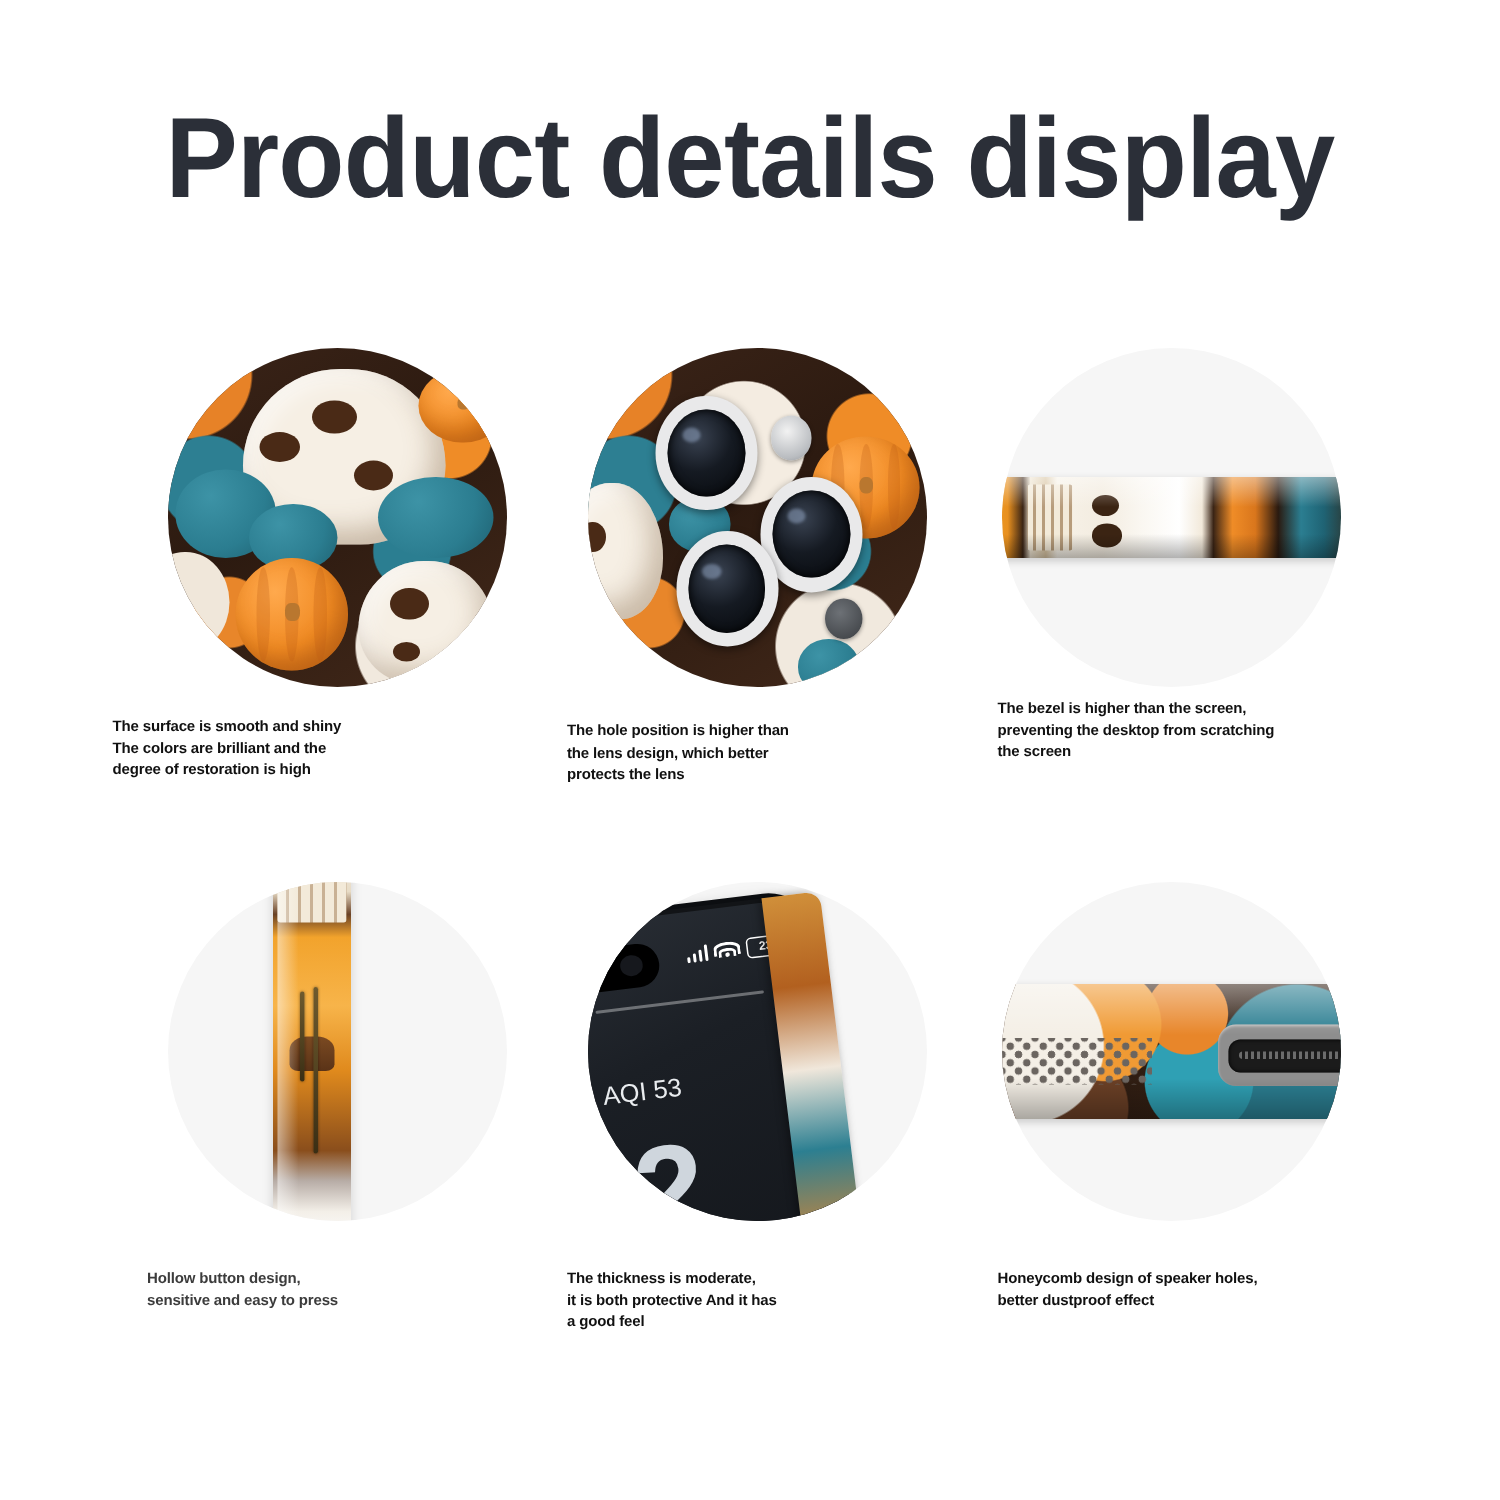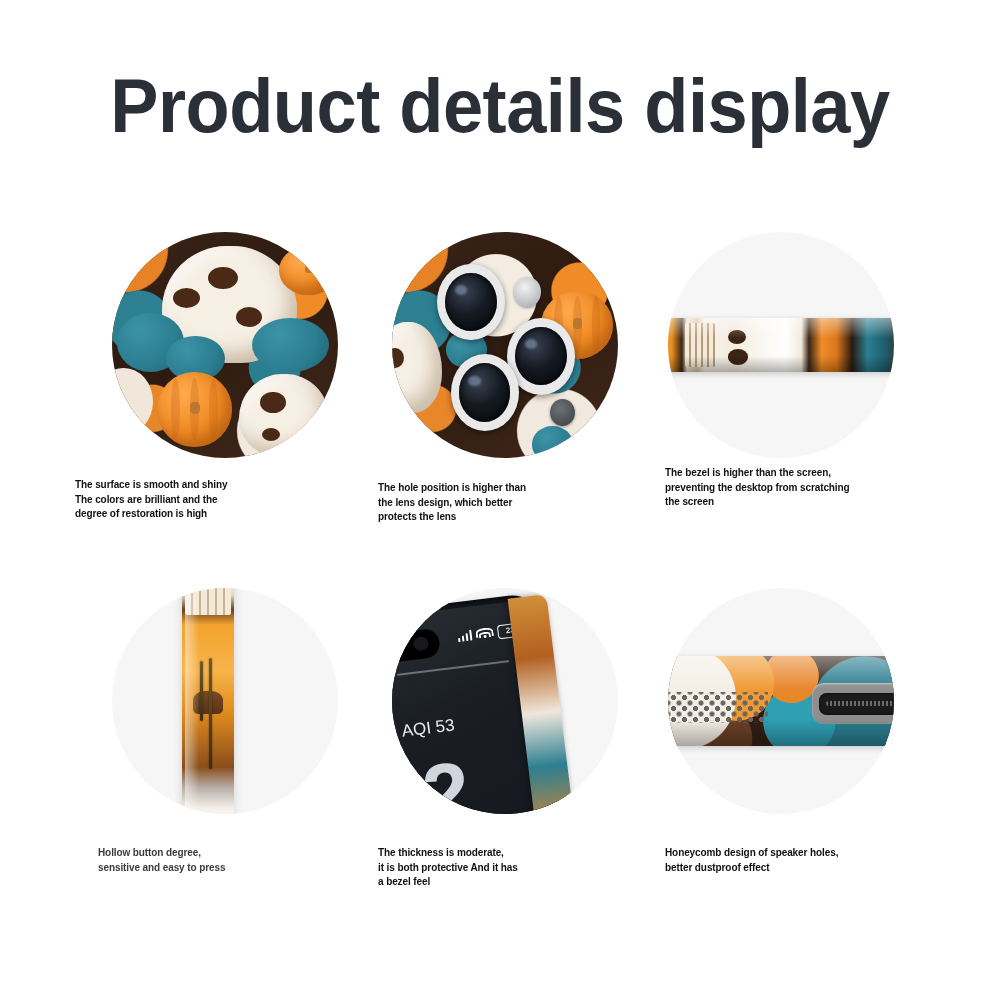--- a/index.html
+++ b/index.html
@@ -372,21 +372,21 @@
       <div class="rail" style="left:31%;top:-6%;width:23%;height:112%;">
         <div class="rail-art"></div>
         <div class="teeth"></div>
         <div class="nose"></div>
         <div class="slit" style="left:34%;top:34%;height:24%;"></div>
         <div class="slit" style="left:52%;top:33%;height:44%;"></div>
         <div class="gloss" style="height:100%;width:26%;left:6%;right:auto;
              background:linear-gradient(90deg,rgba(255,255,255,.5),rgba(255,255,255,0));"></div>
       </div>
     </div>
-    <div class="caption soft" style="left:98px;top:846px;width:300px;">Hollow button degree,
+    <div class="caption soft" style="left:98px;top:846px;width:300px;">Hollow button design,
 sensitive and easy to press</div>
   </div>
 
   <div class="cell">
     <div class="circle plain" style="left:392px;top:588px;">
       <div class="phone" style="left:-14%;top:8%;width:86%;height:108%;">
         <div class="phone-body">
           <div class="screen">
             <div class="island">
               <div class="cam"></div>
@@ -413,21 +413,21 @@
               <span>AQI 53</span>
             </div>
             <div class="clock">12</div>
           </div>
         </div>
         <div class="case-edge"></div>
       </div>
     </div>
     <div class="caption" style="left:378px;top:846px;width:300px;">The thickness is moderate,
 it is both protective And it has
- a bezel feel</div>
+ a good feel</div>
   </div>
 
   <div class="cell">
     <div class="circle plain" style="left:668px;top:588px;">
       <div class="strip" style="left:-8%;top:30%;width:116%;height:40%;">
         <div class="strip-inner" style="background:
             radial-gradient(circle at 13% 46%, #f4efe6 0 22%, transparent 22.5%),
             radial-gradient(circle at 33% 30%, #f09a34 0 20%, transparent 20.5%),
             radial-gradient(circle at 54% 22%, #e8862a 0 17%, transparent 17.5%),
             radial-gradient(circle at 57% 72%, #2fa0b4 0 22%, transparent 22.5%),

